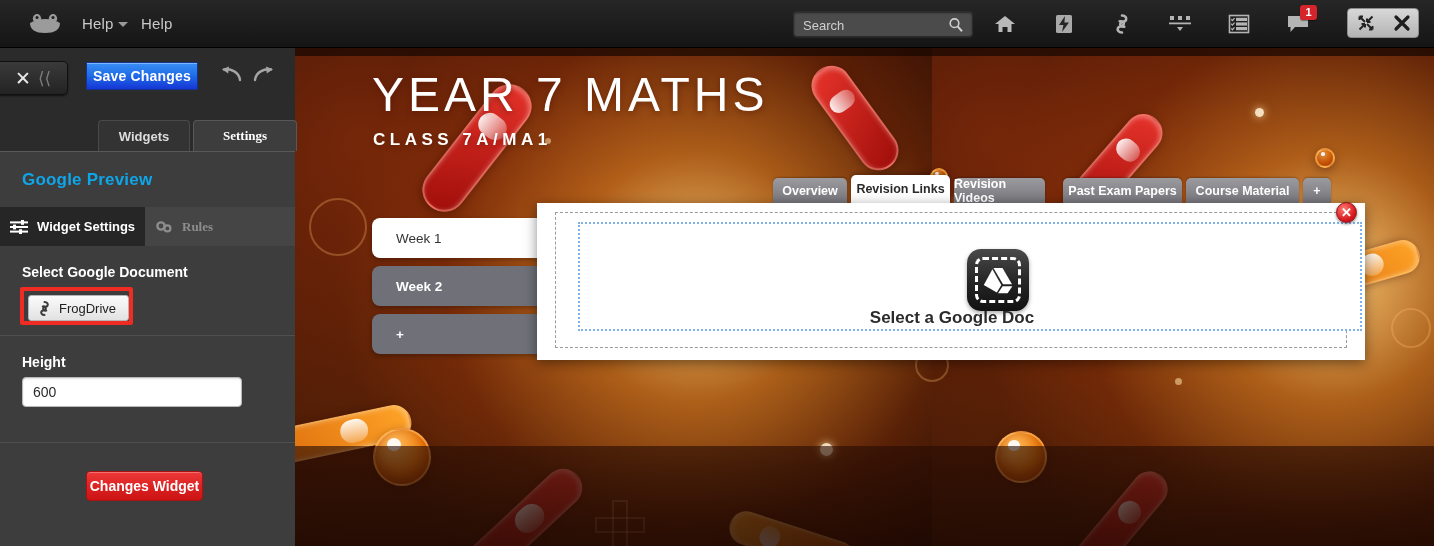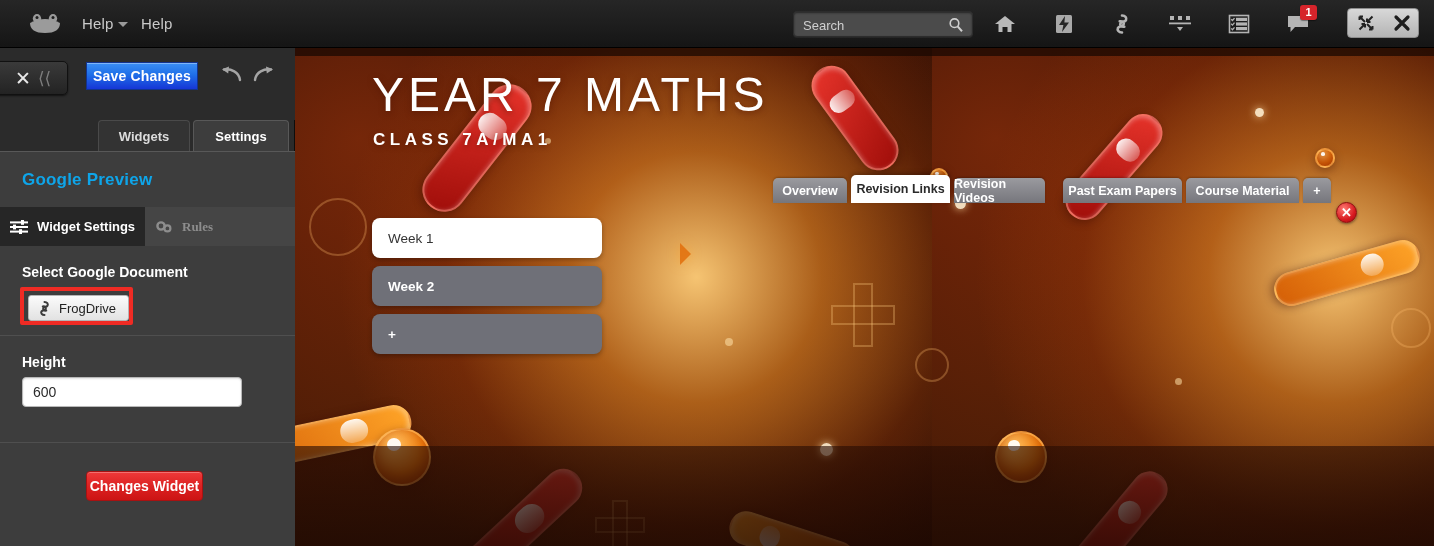--- a/index.html
+++ b/index.html
@@ -100,21 +100,21 @@
     position: absolute; top: 0; height: 31px;
     border: 1px solid #4a4a4a; border-bottom: none;
     border-radius: 4px 4px 0 0;
     background: #333333;
     color: #dcdcdc; font-size: 13px; font-weight: bold;
     display:flex; align-items:center; justify-content:center; cursor:pointer;
   }
   .ptab.active { background: #3d3d3d; color: #fff; border-color: #585858; }
   .ptab-0 { left: 5px; width: 88px; margin-top: 38px; }
   .ptab-1 { left: 98px; width: 92px; }
-  .ptab-2 { left: 193px; width: 96px; }
+  .ptab-2 { left: 193px; width: 104px; font-family: Liberation Serif, serif; }
 
   .panel-body {
     position: absolute; left: 0; top: 103px; width: 295px; height: 443px;
     background: #3d3d3d; border-top: 1px solid #585858;
   }
   .panel-title {
     position: absolute; left: 22px; top: 18px;
     color: #0ea5e9; font-size: 17px; font-weight: bold; letter-spacing: .2px;
   }
   .subtabs { position: absolute; left: 0; top: 55px; width: 295px; height: 39px; }
@@ -252,21 +252,21 @@
   }
 
   .accordion { position: absolute; left: 77px; top: 170px; width: 230px; z-index: 7; }
   .acc-item {
     position: relative; height: 40px; margin-bottom: 8px;
     border-radius: 8px; display:flex; align-items:center; cursor:pointer;
     font-size: 13.5px;
   }
   .acc-item.active { background: #ffffff; color: #333; box-shadow: 0 2px 5px rgba(0,0,0,.3); }
   .acc-item.idle { background: #6f7078; color: #ffffff; font-weight: bold; box-shadow: 0 2px 5px rgba(0,0,0,.3); }
-  .acc-item span { margin-left: 16px; }
+  .acc-item span { margin-left: 24px; }
 
   
   .doc-modal {
     position: absolute; left: 537px; top: 203px; width: 828px; height: 157px;
     background: #ffffff; z-index: 20;
     box-shadow: 0 3px 12px rgba(0,0,0,.45);
   }
   .drop-outer {
     position: absolute; left: 18px; top: 9px; width: 792px; height: 136px;
     border: 1px dashed #9a9a9a;
@@ -453,20 +453,37 @@
       </div>
       <div class="acc-item idle">
         <span>Week 2</span>
       </div>
       <div class="acc-item idle">
         <span>+</span>
       </div>
     </div>
   </div>
 
+  <div class="doc-modal">
+    <div class="drop-outer">
+      <div class="drop-inner">
+        <div class="gdrive-icon">
+          <div class="gdrive-dash"></div>
+          <div class="gdrive-glyph">
+            <svg width="30" height="28" viewBox="0 0 30 28">
+              <path d="M10.5 2 L19.5 2 L29 18.3 L20 18.3 Z" fill="#ffffff"></path>
+              <path d="M9.4 3.3 L18.3 19 L13.8 26.6 L0.8 19 Z" fill="#ffffff"></path>
+              <path d="M19.6 20.2 L29.4 20.2 L24.6 27.2 L15 27.2 Z" fill="#ffffff"></path>
+            </svg>
+          </div>
+        </div>
+      </div>
+      <div class="modal-caption" style="left:-18px;">Select a Google Doc</div>
+    </div>
+  </div>
   <div class="modal-close">✕</div>
 
   <div class="leftpanel">
     <div class="panel-toolbar">
       <div class="close-pill">
         <span class="close-x">✕</span>
         <span class="close-chevrons">⟨⟨</span>
       </div>
       <button class="save-btn">Save Changes</button>
       <div class="undo-btn">

